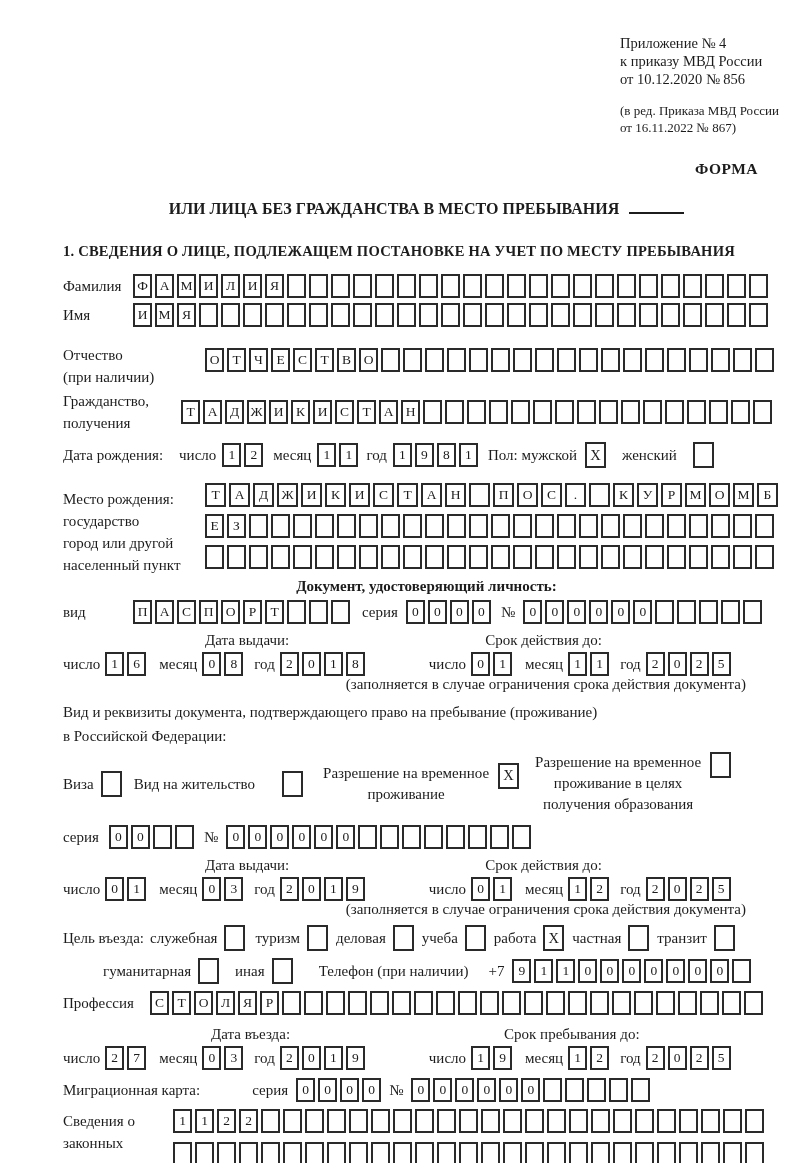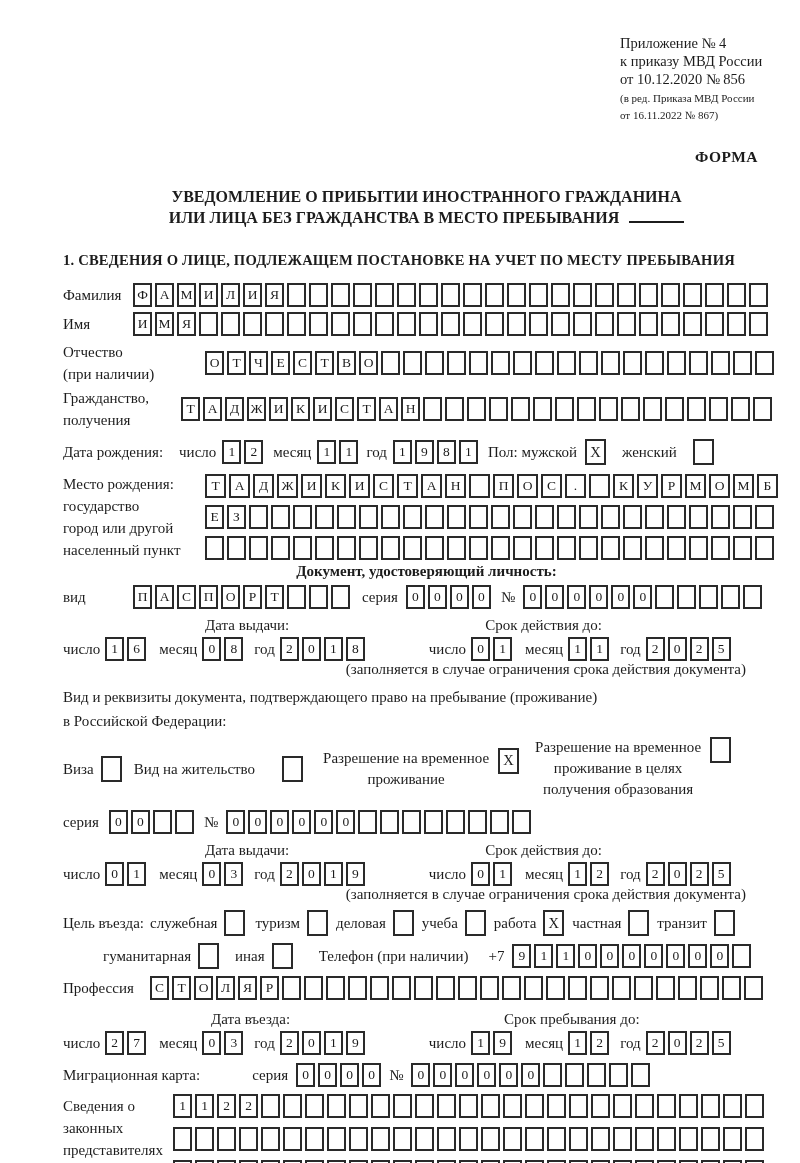--- a/index.html
+++ b/index.html
@@ -1,40 +1,40 @@
 <!DOCTYPE html>
 <html><head>
 <meta charset="utf-8">
 <style>
   html,body{margin:0;padding:0;background:#fff;}
   body{width:800px;height:1163px;overflow:hidden;color:#1c1c1c;
        font-family:"Liberation Serif","DejaVu Serif",serif;font-size:15px;}
   .page{padding:34px 10px 0 63px;width:727px;}
   .apx{margin-left:557px;line-height:18px;font-size:14.5px;}
-  .apx2{margin-left:557px;line-height:17px;font-size:11px;margin-top:2px;}
+  .apx2{margin-left:557px;line-height:17px;font-size:13px;margin-top:14px;}
   .forma{text-align:right;padding-right:32px;font-weight:bold;font-size:15.5px;margin-top:24px;letter-spacing:.5px;}
   .title{text-align:center;font-weight:bold;font-size:16px;line-height:21px;margin-top:20px;}
   .blank{display:inline-block;width:55px;border-bottom:2px solid #1c1c1c;height:12px;margin-left:10px;}
   .sec{font-weight:bold;font-size:14.6px;margin-top:24px;margin-bottom:14px;letter-spacing:.2px;}
   .row{display:flex;align-items:center;margin-bottom:5px;}
   .rowc{display:flex;align-items:center;}
   .lbl{font-size:15px;line-height:22px;flex:none;}
   .lblblock{flex:none;line-height:22px;}
   .lblblock span{display:block;}
   .cells{display:flex;gap:3px;flex:none;flex-wrap:nowrap;}
   .cell{width:19px;height:24px;border:2px solid #2a2a2a;box-sizing:border-box;flex:none;
         display:inline-flex;align-items:center;justify-content:center;font-size:13.5px;background:#fff;}
   .wide .cell{width:21px;}
   .cbx{width:21px;height:26px;border:2px solid #2a2a2a;box-sizing:border-box;flex:none;
        display:inline-flex;align-items:center;justify-content:center;font-size:14.5px;background:#fff;}
   .cbitem{display:flex;align-items:center;gap:7px;flex:none;}
   .cbcol{display:flex;align-items:flex-start;gap:9px;flex:none;}
   .cbcol .txt{text-align:center;line-height:21px;}
   .cbcol .txt span{display:block;}
-  .w70{width:70px;} .w140{width:142px;} .w118{width:118px;} .w87{width:87px;} .w110{width:110px;}
+  .w70{width:70px;} .w140{width:142px;margin-top:12px;} .w118{width:118px;} .w87{width:87px;} .w110{width:110px;}
   .ml6{margin-left:6px;} .ml8{margin-left:8px;} .ml10{margin-left:10px;} .ml12{margin-left:12px;}
   .ml16{margin-left:16px;} .ml20{margin-left:20px;} .ml26{margin-left:26px;} .ml40{margin-left:40px;}
   .ml52{margin-left:52px;} .ml64{margin-left:64px;}
   .dgroup{display:flex;align-items:center;gap:5px;flex:none;}
   .dh{margin-bottom:1px;}
   .dh .lbl{font-weight:normal;}
   .note{font-size:15px;text-align:right;padding-right:44px;margin-top:-2px;margin-bottom:7px;}
   .dochead{text-align:center;font-weight:bold;font-size:15px;margin:2px 0 5px 0;}
   .para{line-height:24px;margin-bottom:4px;}
   .mb2{margin-bottom:2px;} .mb8{margin-bottom:8px;} .mb10{margin-bottom:10px;}
@@ -49,21 +49,20 @@
     <div>к приказу МВД России</div>
     <div>от 10.12.2020 № 856</div>
   </div>
   <div class="apx2">
     <div>(в ред. Приказа МВД России</div>
     <div>от 16.11.2022 № 867)</div>
   </div>
   <div class="forma">ФОРМА</div>
 
   <div class="title">
-    <div>УВЕДОМЛЕНИЕ О ПРИБЫТИИ ИНОСТРАННОГО ГРАЖДАНИНА</div>
     <div><span>ИЛИ ЛИЦА БЕЗ ГРАЖДАНСТВА В МЕСТО ПРЕБЫВАНИЯ</span><span class="blank"></span></div>
   </div>
 
   <div class="sec">1. СВЕДЕНИЯ О ЛИЦЕ, ПОДЛЕЖАЩЕМ ПОСТАНОВКЕ НА УЧЕТ ПО МЕСТУ ПРЕБЫВАНИЯ</div>
 
   <div class="row">
     <span class="lbl w70">Фамилия</span>
     <span class="cells">
         <span class="cell">Ф</span>
         <span class="cell">А</span>

